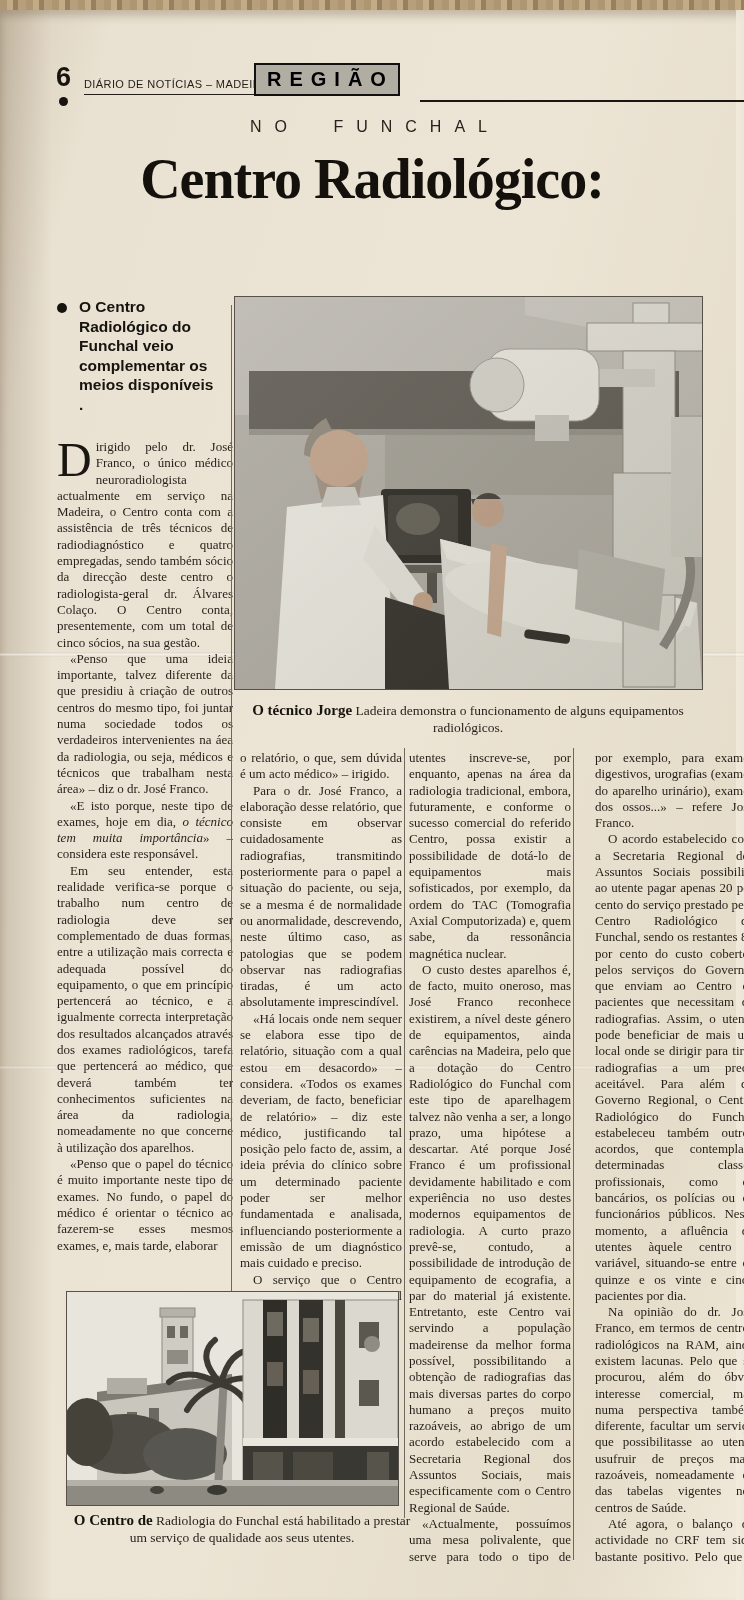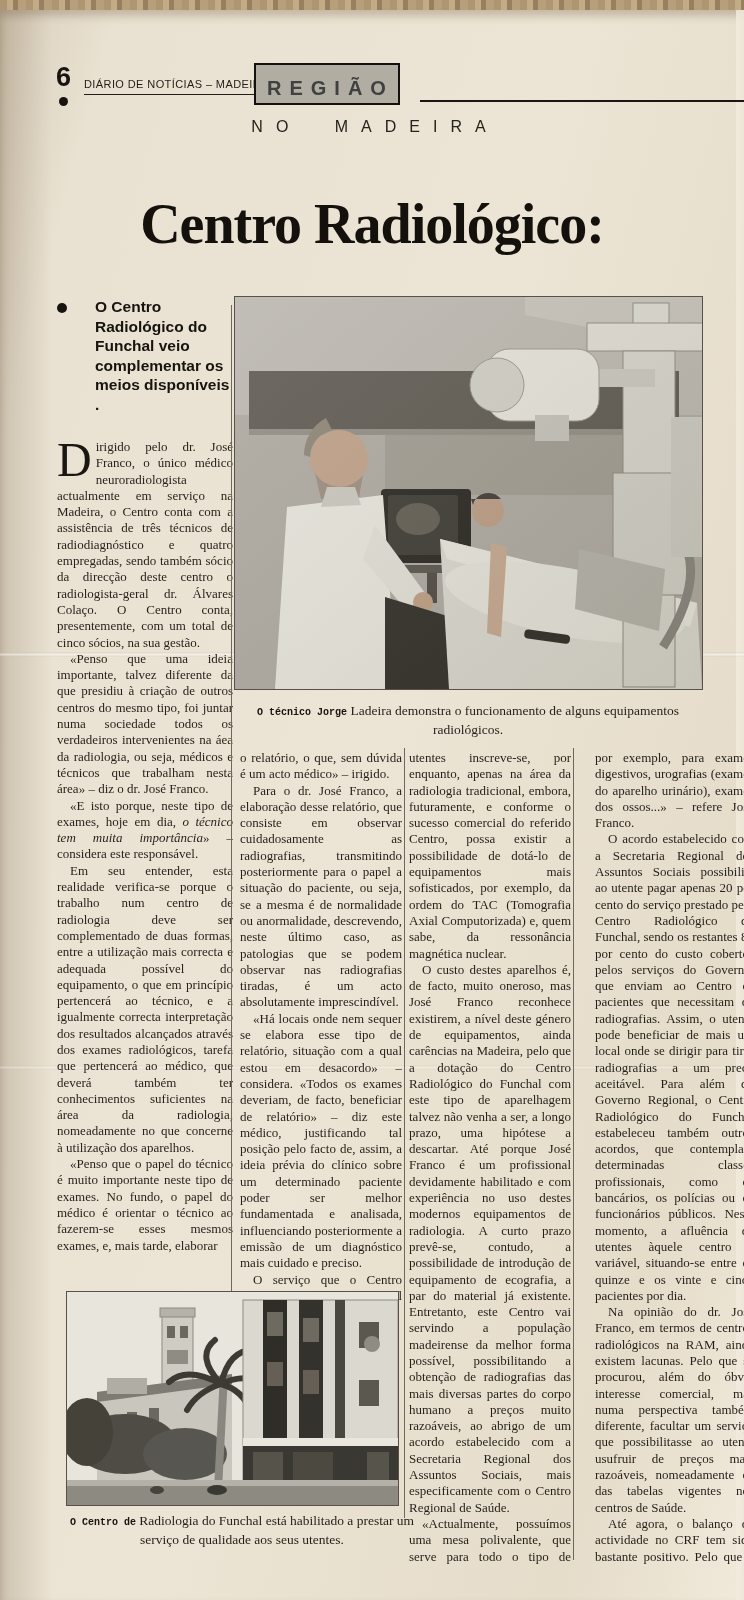--- a/index.html
+++ b/index.html
@@ -18,64 +18,64 @@
     background:linear-gradient(to right,rgba(88,66,36,.20),rgba(88,66,36,0));}
   .right-strip{position:absolute;right:0;top:0;width:8px;height:1590px;background:#f3ecdf;opacity:.8;}
   .crease{position:absolute;left:0;width:744px;height:5px;
     background:linear-gradient(to bottom,rgba(120,100,70,.10),rgba(255,255,255,.45),rgba(120,100,70,.08));}
   .abs{position:absolute;}
   
   .pagenum{font-family:"Liberation Sans",sans-serif;font-weight:700;font-size:27px;color:#17140f;}
   .pagedot{width:9px;height:9px;border-radius:50%;background:#17140f;}
   .masthead{font-family:"Liberation Sans",sans-serif;font-size:11px;letter-spacing:.4px;color:#221e18;
     border-bottom:1.5px solid #221e18;padding-bottom:4px;white-space:nowrap;}
-  .sectionbox{background:#b2ada3;border:2px solid #121110;color:#404040;
+  .sectionbox{background:#b2ada3;border:2px solid #121110;color:#000000;
     font-family:"Liberation Sans",sans-serif;font-weight:700;font-size:20px;letter-spacing:8px;
-    padding:12px 4px 3px 11px;white-space:nowrap;}
+    padding:3px 4px 3px 11px;white-space:nowrap;}
   .hrule{height:2px;background:#1a1712;}
   
   .kicker{font-family:"Liberation Sans",sans-serif;font-size:16px;letter-spacing:13px;word-spacing:16px;
     color:#26231d;text-align:center;white-space:nowrap;}
   .headline{font-family:"Liberation Serif",serif;font-weight:700;font-size:56px;line-height:63px;
-    letter-spacing:-1px;color:#14110d;text-align:center;white-space:nowrap;margin-top:45px;}
-  
-  .ledeblock{display:flex;gap:28px;}
+    letter-spacing:-1px;color:#14110d;text-align:center;white-space:nowrap;}
+  
+  .ledeblock{display:flex;gap:12px;}
   .ledebullet{width:10px;height:10px;border-radius:50%;background:#17140f;margin-top:6px;flex:none;}
   .lede{font-family:"Liberation Sans",sans-serif;font-weight:700;font-size:15.5px;line-height:19.5px;
     color:#17140f;width:138px;}
   
   .coltext{font-size:13px;line-height:16.3px;text-align:justify;color:#241f19;overflow:hidden;}
   .coltext p{margin:0;text-indent:13px;}
   .coltext p.ni{text-indent:0;}
   .dropcap{float:left;font-size:48px;line-height:37px;padding:2px 4px 0 0;color:#1a1611;}
   .subhead{font-weight:700;font-size:16.5px;line-height:20px;text-align:left;text-indent:0 !important;
     margin:14px 0 11px 0 !important;color:#17130e;}
   .it{font-style:italic;margin-top:8px;}
   .vrule{width:1px;background:#6e675b;}
   
   .photo{border:1px solid #575149;background:#a8a49c;box-shadow:0 0 0 2px #e9e1d1 inset;}
   .caption{font-size:13.5px;line-height:17px;text-align:center;color:#241f19;}
-  .capbold{font-family:Liberation Mono, monospace;font-weight:700;font-size:10px;color:#17140f;}
+  .capbold{font-family:Liberation Serif, serif;font-weight:700;font-size:15px;color:#17140f;}
 </style>
 </head>
 <body>
 
 <div class="sheet">
   <div class="edge-shadow"></div>
   <div class="right-strip"></div>
   <div class="crease" style="top:642px"></div>
   <div class="crease" style="top:1055px;opacity:.6"></div>
 
   <div class="abs pagenum" style="left:56px;top:52px">6</div>
   <div class="abs pagedot" style="left:59px;top:87px"></div>
   <div class="abs masthead" style="left:84px;top:68px">DIÁRIO DE NOTÍCIAS – MADEIRA</div>
   <div class="abs sectionbox" style="left:254px;top:53px">REGIÃO</div>
   <div class="abs hrule" style="left:420px;top:90px;width:324px"></div>
 
-  <div class="abs kicker" style="left:55px;top:108px;width:640px">NO MADEIRA</div>
+  <div class="abs kicker" style="left:55px;top:108px;width:640px">NO FUNCHAL</div>
   <div class="abs headline" style="left:20px;top:138px;width:704px">Centro Radiológico:</div>
 
   <div class="abs" style="left:57px;top:287px;width:176px;height:992px;overflow:hidden">
     <div class="ledeblock" style="margin-bottom:25px">
       <div class="ledebullet"></div>
       <div class="lede">O Centro Radiológico do Funchal veio complementar os meios disponíveis .</div>
     </div>
     <div class="coltext">
       <p class="ni"><span class="dropcap">D</span><span>irigido pelo dr. José Franco, o único médico neuroradiologista actualmente em serviço na Madeira, o Centro conta com a assistência de três técnicos de radiodiagnóstico e quatro empregadas, sendo também sócio da direcção deste centro o radiologista-geral dr. Álvares Colaço. O Centro conta, presentemente, com um total de cinco sócios, na sua gestão.</span></p>
       <p>«Penso que uma ideia importante, talvez diferente da que presidiu à criação de outros centros do mesmo tipo, foi juntar numa sociedade todos os verdadeiros intervenientes na áea da radiologia, ou seja, médicos e técnicos que trabalham nesta área» – diz o dr. José Franco.</p>

